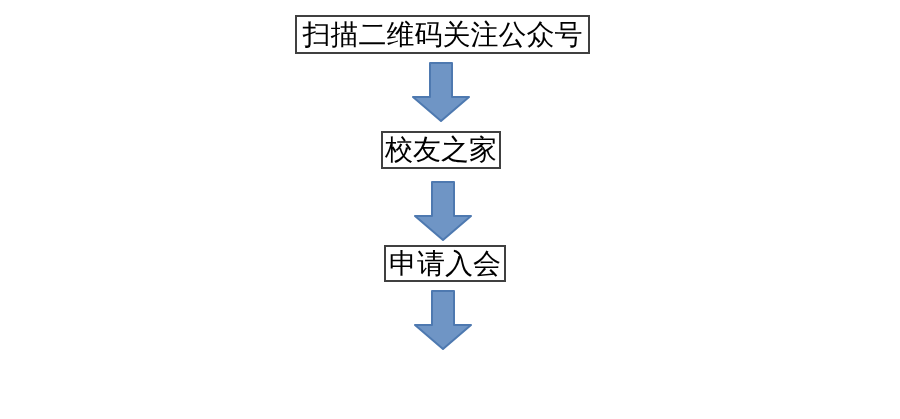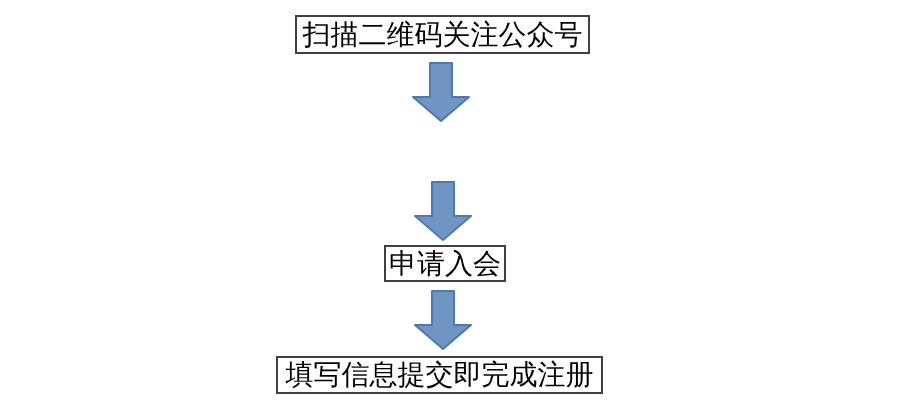--- a/index.html
+++ b/index.html
@@ -64,30 +64,30 @@
 <div class="canvas">
 
   <div class="flow-node node1">
     <span>扫描二维码关注公众号</span>
   </div>
 
   <svg class="block-arrow arrow1" viewBox="0 0 58 60" aria-hidden="true">
     <polygon points="18,1 40,1 40,35 57,35 29,59 1,35 18,35"></polygon>
   </svg>
 
+  <div class="flow-node node2">
+    <span>校友之家</span>
+  </div>
 
   <svg class="block-arrow arrow2" viewBox="0 0 58 60" aria-hidden="true">
     <polygon points="18,1 40,1 40,35 57,35 29,59 1,35 18,35"></polygon>
   </svg>
 
   <div class="flow-node node3">
     <span>申请入会</span>
   </div>
 
   <svg class="block-arrow arrow3" viewBox="0 0 58 60" aria-hidden="true">
     <polygon points="18,1 40,1 40,35 57,35 29,59 1,35 18,35"></polygon>
   </svg>
 
-  <div class="flow-node node4">
-    <span>填写信息提交即完成注册</span>
-  </div>
 
 </div>
 
 </body></html>

